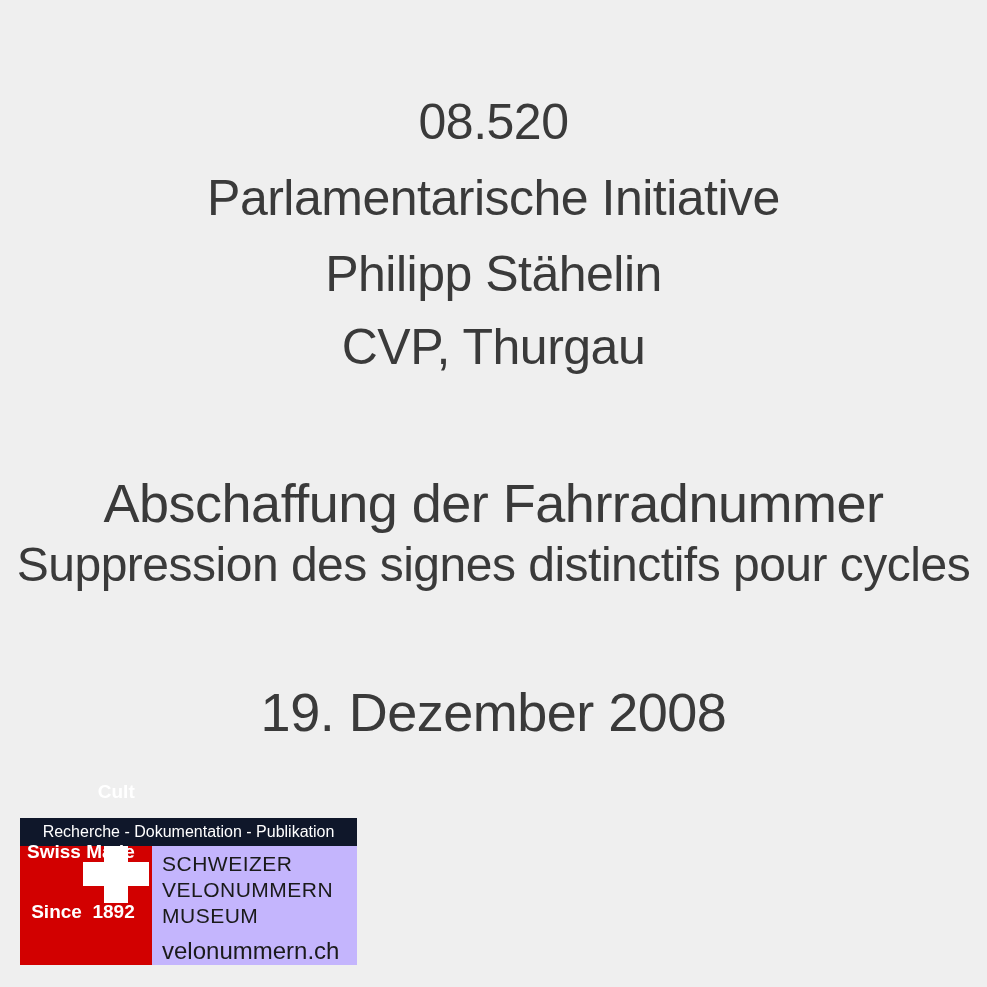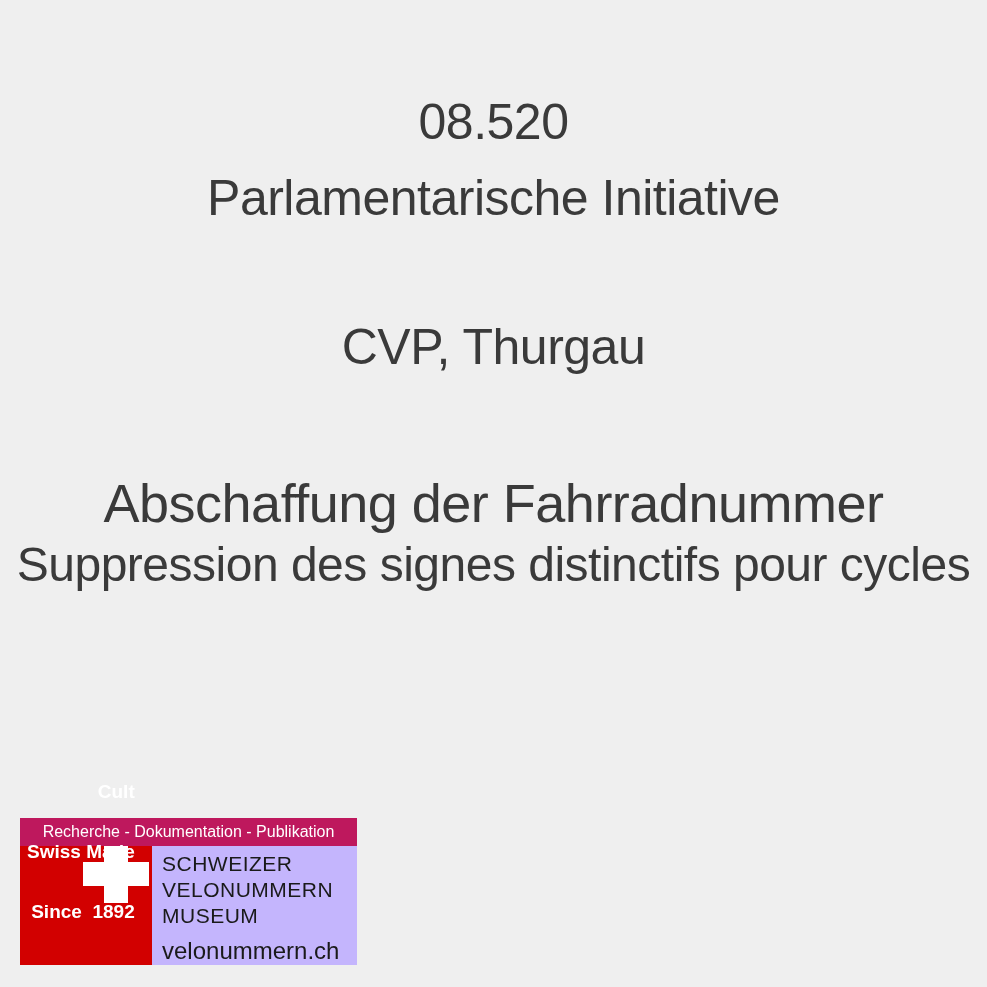--- a/index.html
+++ b/index.html
@@ -40,21 +40,21 @@
   
   .logo {
     position: absolute;
     left: 20px;
     top: 818px;
     width: 337px;
     height: 147px;
   }
   .logo-bar {
     height: 28px;
-    background: #be185d;
+    background: #0f172a;
     color: #ffffff;
     font-size: 16px;
     line-height: 28px;
     text-align: center;
     white-space: nowrap;
     overflow: hidden;
   }
   .logo-body {
     display: flex;
     height: 119px;
@@ -122,25 +122,27 @@
     white-space: nowrap;
   }
 </style>
 </head>
 <body>
 
 <div class="slide">
 
   <div class="line l-big l-case">08.520</div>
   <div class="line l-big l-init">Parlamentarische Initiative</div>
+  <div class="line l-big l-auth">Philipp Stähelin</div>
   <div class="line l-de">Abschaffung der Fahrradnummer</div>
 
   <div class="line l-big l-party">CVP, Thurgau</div>
   <div class="line l-fr">Suppression des signes distinctifs pour cycles</div>
 
+  <div class="line l-big l-date">19. Dezember 2008</div>
 
   <div class="logo">
     <div class="logo-bar">Recherche - Dokumentation - Publikation</div>
     <div class="logo-body">
       <div class="badge">
         <div class="cross"></div>
         <div class="badge-text">
           <div>Cult</div>
           <div>Swiss Made</div>
           <div>Since  1892</div>

